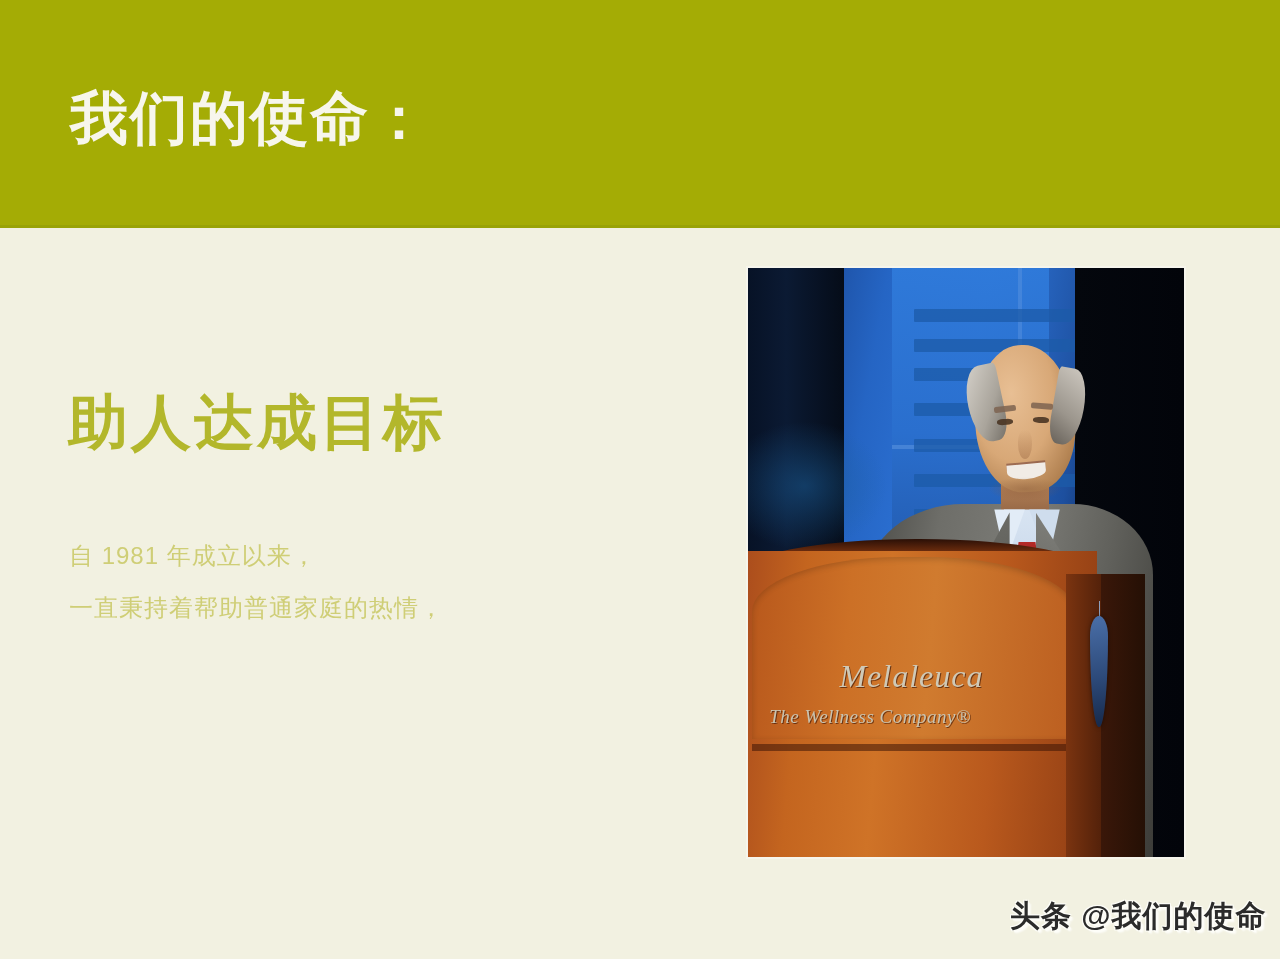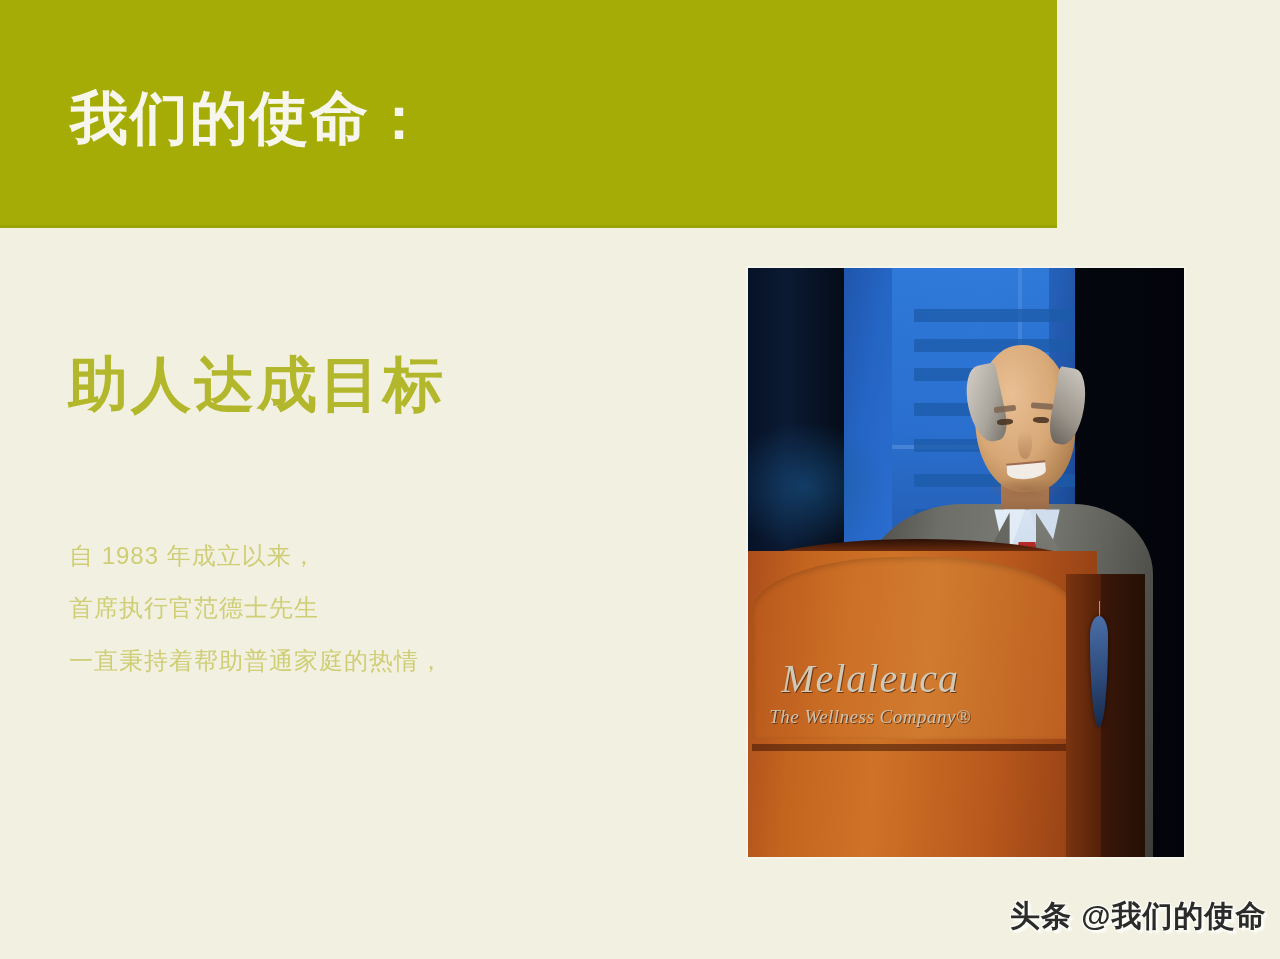--- a/index.html
+++ b/index.html
@@ -17,21 +17,21 @@
     height: 959px;
     background: #F2F1E1;
     overflow: hidden;
   }
 
   
   #header-band {
     position: absolute;
     left: 0;
     top: 0;
-    width: 1057px;
+    width: 1280px;
     height: 228px;
     background: #A4AC05;
   }
   #header-band::after {
     content: "";
     position: absolute;
     left: 0;
     bottom: 0;
     width: 100%;
     height: 3px;
@@ -54,21 +54,21 @@
   #headline {
     position: absolute;
     left: 68px;
     top: 345px;
     font-size: 60px;
     font-weight: bold;
     color: #B3B72B;
     line-height: 1.33;
     letter-spacing: 3px;
   }
-  #headline .hl-line { display: block; white-space: nowrap; }
+  #headline .hl-line { display: block; white-space: nowrap; margin-top: 38px; }
 
   #body-copy {
     position: absolute;
     left: 69px;
     top: 530px;
     font-size: 24px;
     color: #CFCE76;
     line-height: 2.18;
     letter-spacing: 1px;
   }
@@ -356,31 +356,32 @@
     left: 2%; bottom: 22%;
     width: 52%;
     text-align: center;
     color: #d7d2c2;
     line-height: 1.05;
     text-shadow: 1px 1px 0 rgba(60,22,6,.65);
   }
   .logo-main {
     font-family: "Liberation Serif", "DejaVu Serif", serif;
     font-style: italic;
-    font-size: 40px;
+    font-size: 32px;
     letter-spacing: 1px;
     color: #cfc9b7;
+    text-align: right;
   }
   .logo-sub {
     font-family: "Liberation Serif", "DejaVu Serif", serif;
     font-style: italic;
     font-size: 19px;
     letter-spacing: .5px;
     color: #c9c3b0;
-    margin-top: 7px;
+    margin-top: 14px;
   }
   .leaf-orn {
     position: absolute;
     right: 17.5%; bottom: 22%;
     width: 4%; height: 19%;
     background: linear-gradient(170deg, #4a6fa8 0%, #2d4a7a 55%, #16294a 100%);
     border-radius: 52% 52% 50% 50% / 18% 18% 82% 82%;
     box-shadow: 0 0 4px rgba(0,0,0,.5);
   }
   .leaf-stem {
@@ -415,22 +416,21 @@
 
   <div id="header-band">
     <div id="header-title">我们的使命：</div>
   </div>
 
   <div id="headline">
     <span class="hl-line">助人达成目标</span>
   </div>
 
   <div id="body-copy">
-    <span class="body-line">自 1983 年成立以来，</span>
-    <span class="body-line">首席执行官范德士先生</span>
+    <span class="body-line">自 1981 年成立以来，</span>
     <span class="body-line">一直秉持着帮助普通家庭的热情，</span>
   </div>
 
   <div id="photo-frame">
     <div id="photo" aria-label="男士身着灰色西装佩戴红色佩斯利领带，站在木质讲台后微笑演讲，背景为蓝色舞台幕布">
 
       <div class="bd-blue"></div>
       <div class="bd-blue2"></div>
       <div class="bd-seam-h"></div>
       <div class="bd-seam-v"></div>

